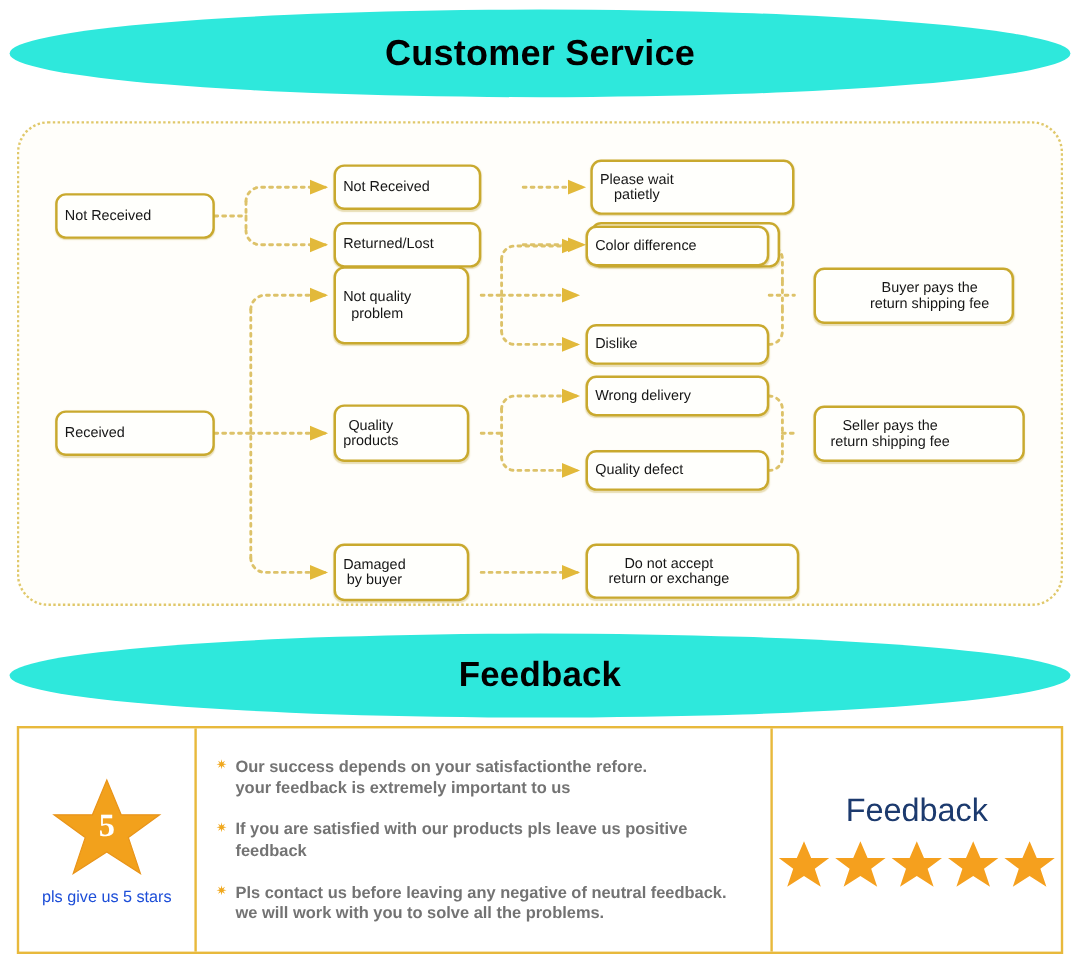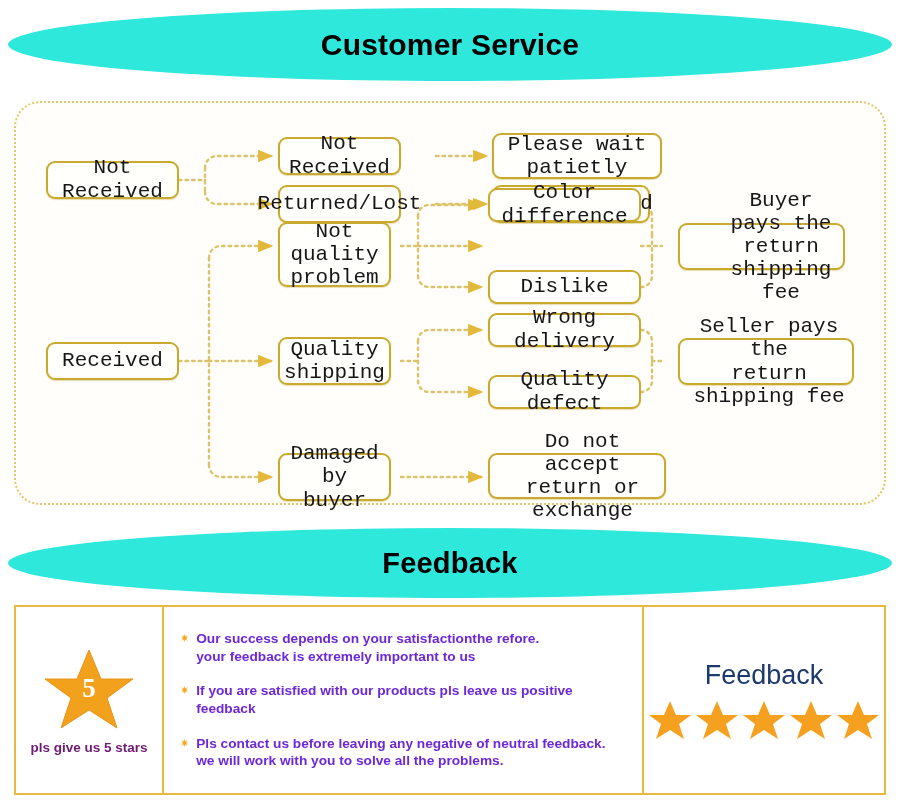--- a/index.html
+++ b/index.html
@@ -37,32 +37,31 @@
     width: 872px; height: 404px;
     border: 2px dotted #e0c86a;
     border-radius: 26px;
     background: #fffefa;
   }
   #flow-svg { position: absolute; left: 0; top: 0; width: 872px; height: 404px; }
 
   
   .node {
     position: absolute;
-    display: flex; align-items: center; justify-content: center;
+    display: flex; align-items: center; 
     text-align: center;
     border: 2px solid #c9a92e;
     border-radius: 9px;
     background: #fffffc;
     color: #161616;
-    font-size: 21px;
+    font-size: 12px;
     font-weight: 500;
     line-height: 1.12;
     padding: 2px 6px;
     box-shadow: 0 1px 1px rgba(190,160,50,0.35);
-    font-family: Liberation Mono, monospace;
   }
   .node.two-line { line-height: 1.1; }
 
   
   #feedback-table {
     position: absolute;
     left: 14px; top: 605px;
     width: 872px; height: 190px;
     border: 2px solid #e8b93c;
     background: #ffffff;
@@ -93,28 +92,28 @@
 
   .big-star-wrap { position: relative; width: 92px; height: 88px; }
   .big-star-wrap svg { display: block; }
   .big-star-num {
     position: absolute; left: 0; right: 0; top: 27px;
     text-align: center;
     font-size: 27px; font-weight: bold; color: #ffffff;
     font-family: "Liberation Serif", serif;
   }
   #star-caption {
-    font-size: 13.5px; color: #701a75; font-weight: 700;
+    font-size: 13.5px; color: #1d4ed8; font-weight: 400;
     margin-top: 4px;
   }
 
   .bullet-row { display: flex; align-items: flex-start; gap: 7px; }
   .bullet-mark { color: #f0a81e; font-size: 11px; line-height: 1.45; flex: none; padding-top: 1px; }
   .bullet-text {
-    font-size: 13.7px; color: #6d28d9; font-weight: 600;
+    font-size: 13.7px; color: #737373; font-weight: 600;
     line-height: 1.28; white-space: pre-line;
   }
 
   #rating-title {
     font-size: 27px; color: #1c3a6e; font-weight: 500;
     font-family: "Liberation Sans", sans-serif;
     margin-bottom: 2px;
   }
   #rating-stars { display: flex; gap: 3px; }
 </style>
@@ -190,21 +189,21 @@
     </div>
     <div class="node" style="left: 262px; top: 82px; width: 123px; height: 38px; border-color: rgb(201, 169, 46);">
       <span>Returned/Lost</span>
     </div>
     <div class="node two-line" style="left: 262px; top: 119px; width: 113px; height: 65px; border-color: rgb(201, 169, 46);">
       <span style="white-space:pre-line">Not quality
 problem</span>
     </div>
     <div class="node two-line" style="left: 262px; top: 234px; width: 113px; height: 48px; border-color: rgb(201, 169, 46);">
       <span style="white-space:pre-line">Quality
-shipping</span>
+products</span>
     </div>
     <div class="node two-line" style="left: 262px; top: 350px; width: 113px; height: 48px; border-color: rgb(201, 169, 46);">
       <span style="white-space:pre-line">Damaged
 by buyer</span>
     </div>
 
     <div class="node two-line" style="left: 476px; top: 30px; width: 170px; height: 46px; border-color: rgb(201, 169, 46);">
       <span style="white-space:pre-line">Please wait
 patietly</span>
     </div>

